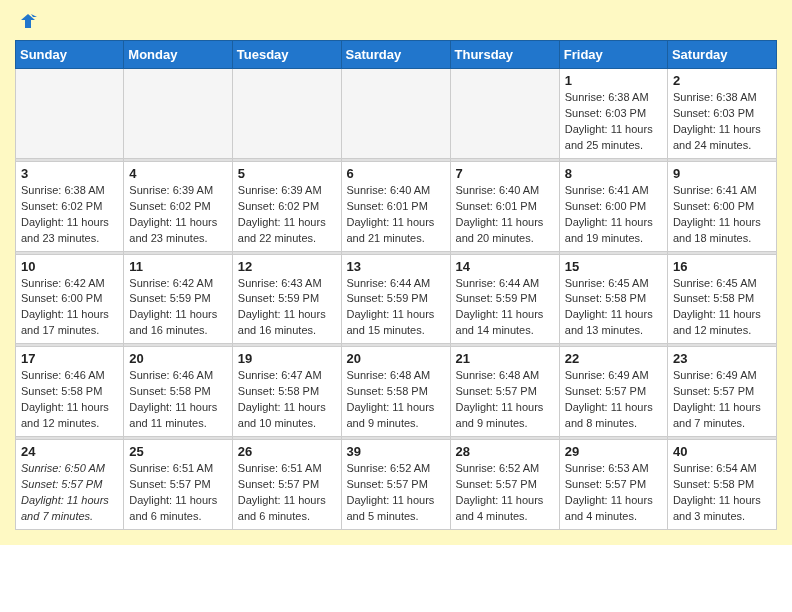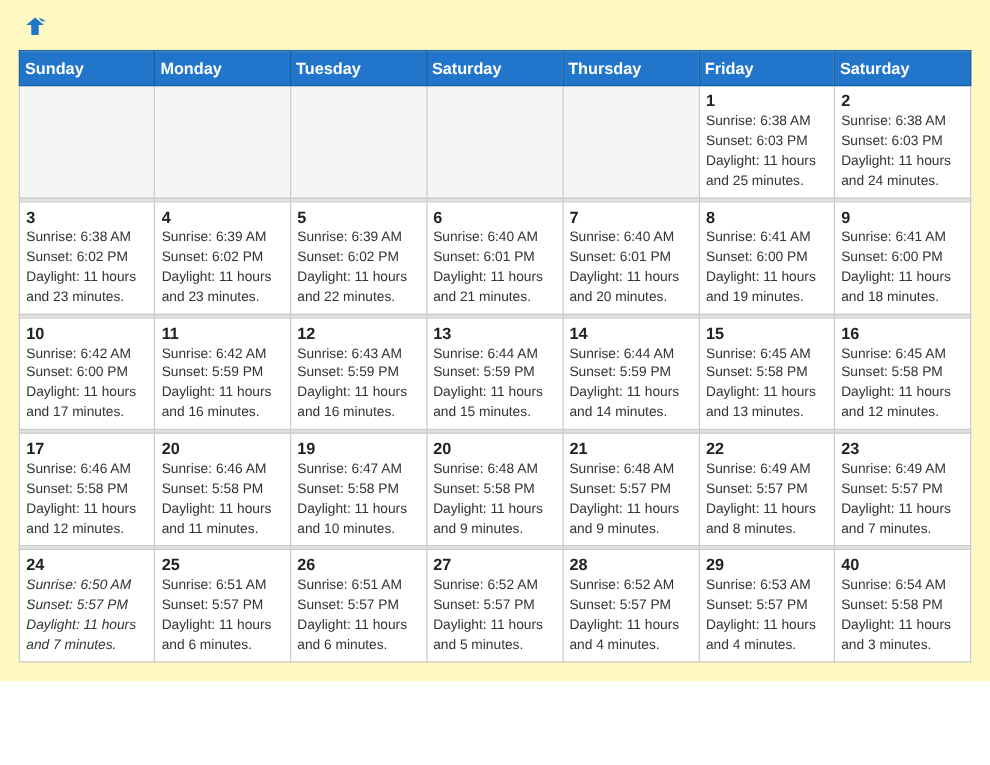--- a/index.html
+++ b/index.html
@@ -354,21 +354,21 @@
 and 6 minutes.</div>
           </td>
           <td>
             <span class="day-num">26</span>
             <div class="day-info" style="white-space: pre-line;">Sunrise: 6:51 AM
 Sunset: 5:57 PM
 Daylight: 11 hours
 and 6 minutes.</div>
           </td>
           <td>
-            <span class="day-num">27</span>
+            <span class="day-num">39</span>
             <div class="day-info" style="white-space: pre-line;">Sunrise: 6:52 AM
 Sunset: 5:57 PM
 Daylight: 11 hours
 and 5 minutes.</div>
           </td>
           <td>
             <span class="day-num">28</span>
             <div class="day-info" style="white-space: pre-line;">Sunrise: 6:52 AM
 Sunset: 5:57 PM
 Daylight: 11 hours

